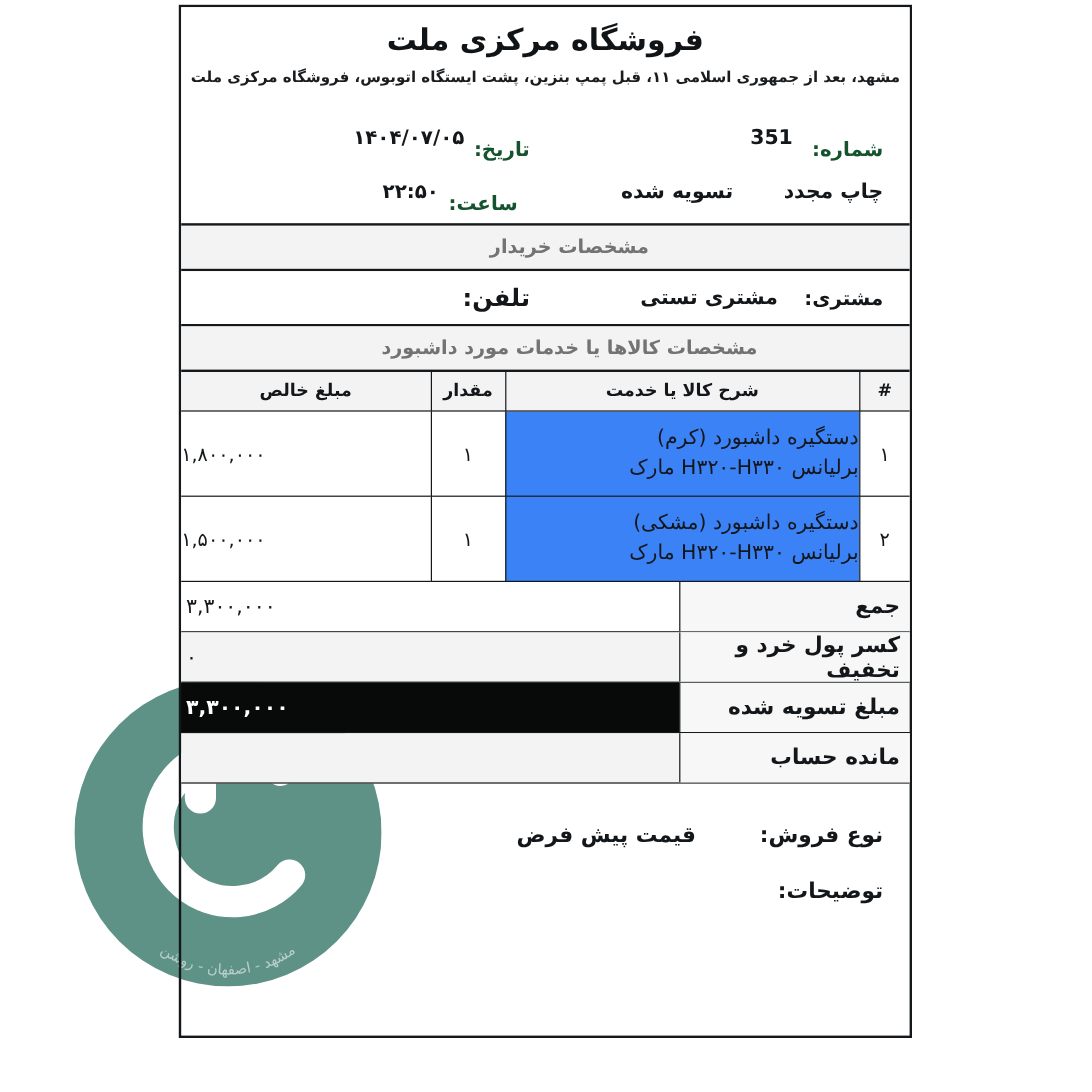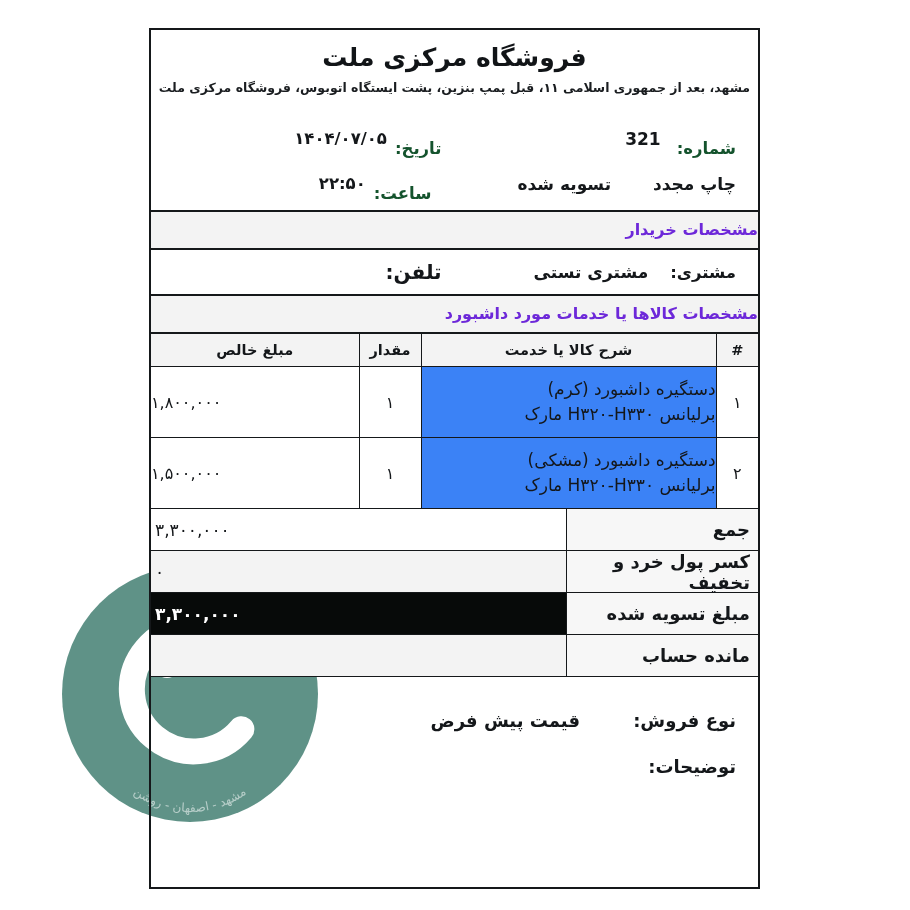--- a/index.html
+++ b/index.html
@@ -24,35 +24,35 @@
     left:62px; top:566px;
     width:256px; height:256px;
     z-index:1;
     pointer-events:none;
   }
   .watermark svg{display:block;width:100%;height:100%;}
 
   
   .doc{
     position:absolute;
-    left:149px; top:28px;
+    left:149px; top:4px;
     width:611px;
     height:861px;
     box-sizing:border-box;
     border:2px solid #15181a;
     background:transparent;
     z-index:2;
   }
 
   .band{
     box-sizing:border-box;
     border-bottom:2px solid #15181a;
     background:#f3f3f3;
-    text-align:right;
-    color:#6d28d9;
+    text-align:center;
+    color:#737373;
     font-weight:bold;
     padding-left:40px;
   }
 
   
   .hdr{
     box-sizing:border-box;
     height:182px;
     border-bottom:2px solid #15181a;
     background:#ffffff;
@@ -262,21 +262,21 @@
   <div class="doc">
 
     <div class="hdr">
       <div class="shop-name">فروشگاه مرکزی ملت</div>
       <div class="shop-addr">مشهد، بعد از جمهوری اسلامی ۱۱، قبل پمپ بنزین، پشت ایستگاه اتوبوس، فروشگاه مرکزی ملت</div>
 
       <div class="meta">
         <div class="meta-row">
           <div class="meta-right">
             <span class="lbl">شماره:</span>
-            <span class="val-big">321</span>
+            <span class="val-big">351</span>
           </div>
           <div class="meta-left">
             <span class="lbl">تاریخ:</span>
             <span class="val">۱۴۰۴/۰۷/۰۵</span>
           </div>
         </div>
         <div class="meta-row">
           <div class="meta-right">
             <span class="val-big">چاپ مجدد</span>
             <span class="val-big" style="margin-right:26px;">تسویه شده</span>

